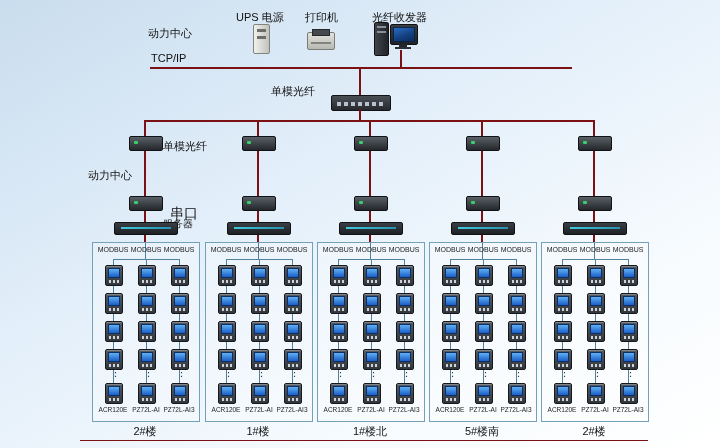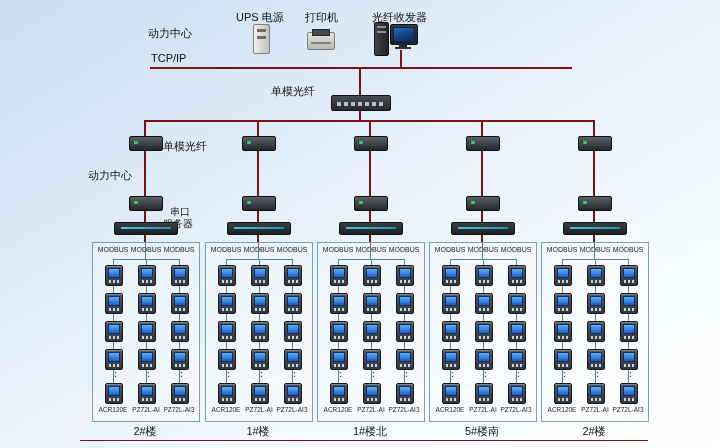--- a/index.html
+++ b/index.html
@@ -76,21 +76,21 @@
   <div class="lbl" style="left:271px;top:84px">单模光纤</div>
   <div class="vline" style="left:359px;top:69px;height:26px"></div>
   <div class="switch abs" style="left:331px;top:95px">
       <i></i>
     </div>
   <div class="vline" style="left:359px;top:109px;height:12px"></div>
   <div class="hline" style="left:145px;top:120px;width:450px"></div>
 
   <div class="lbl" style="left:163px;top:139px">单模光纤</div>
   <div class="lbl" style="left:88px;top:168px">动力中心</div>
-  <div class="lbl" style="left:170px;top:205px;font-size:10px">串口</div>
+  <div class="lbl" style="left:170px;top:205px;font-size:14px">串口</div>
   <div class="lbl" style="left:163px;top:217px;font-size:10px">服务器</div>
 
   <div id="groups">
       <div class="vline" style="left:144px;top:120px;height:123px"></div>
       <div class="trans abs" style="left:129px;top:136px">
         <s></s>
       </div>
       <div class="trans abs" style="left:129px;top:196px">
         <s></s>
       </div>

